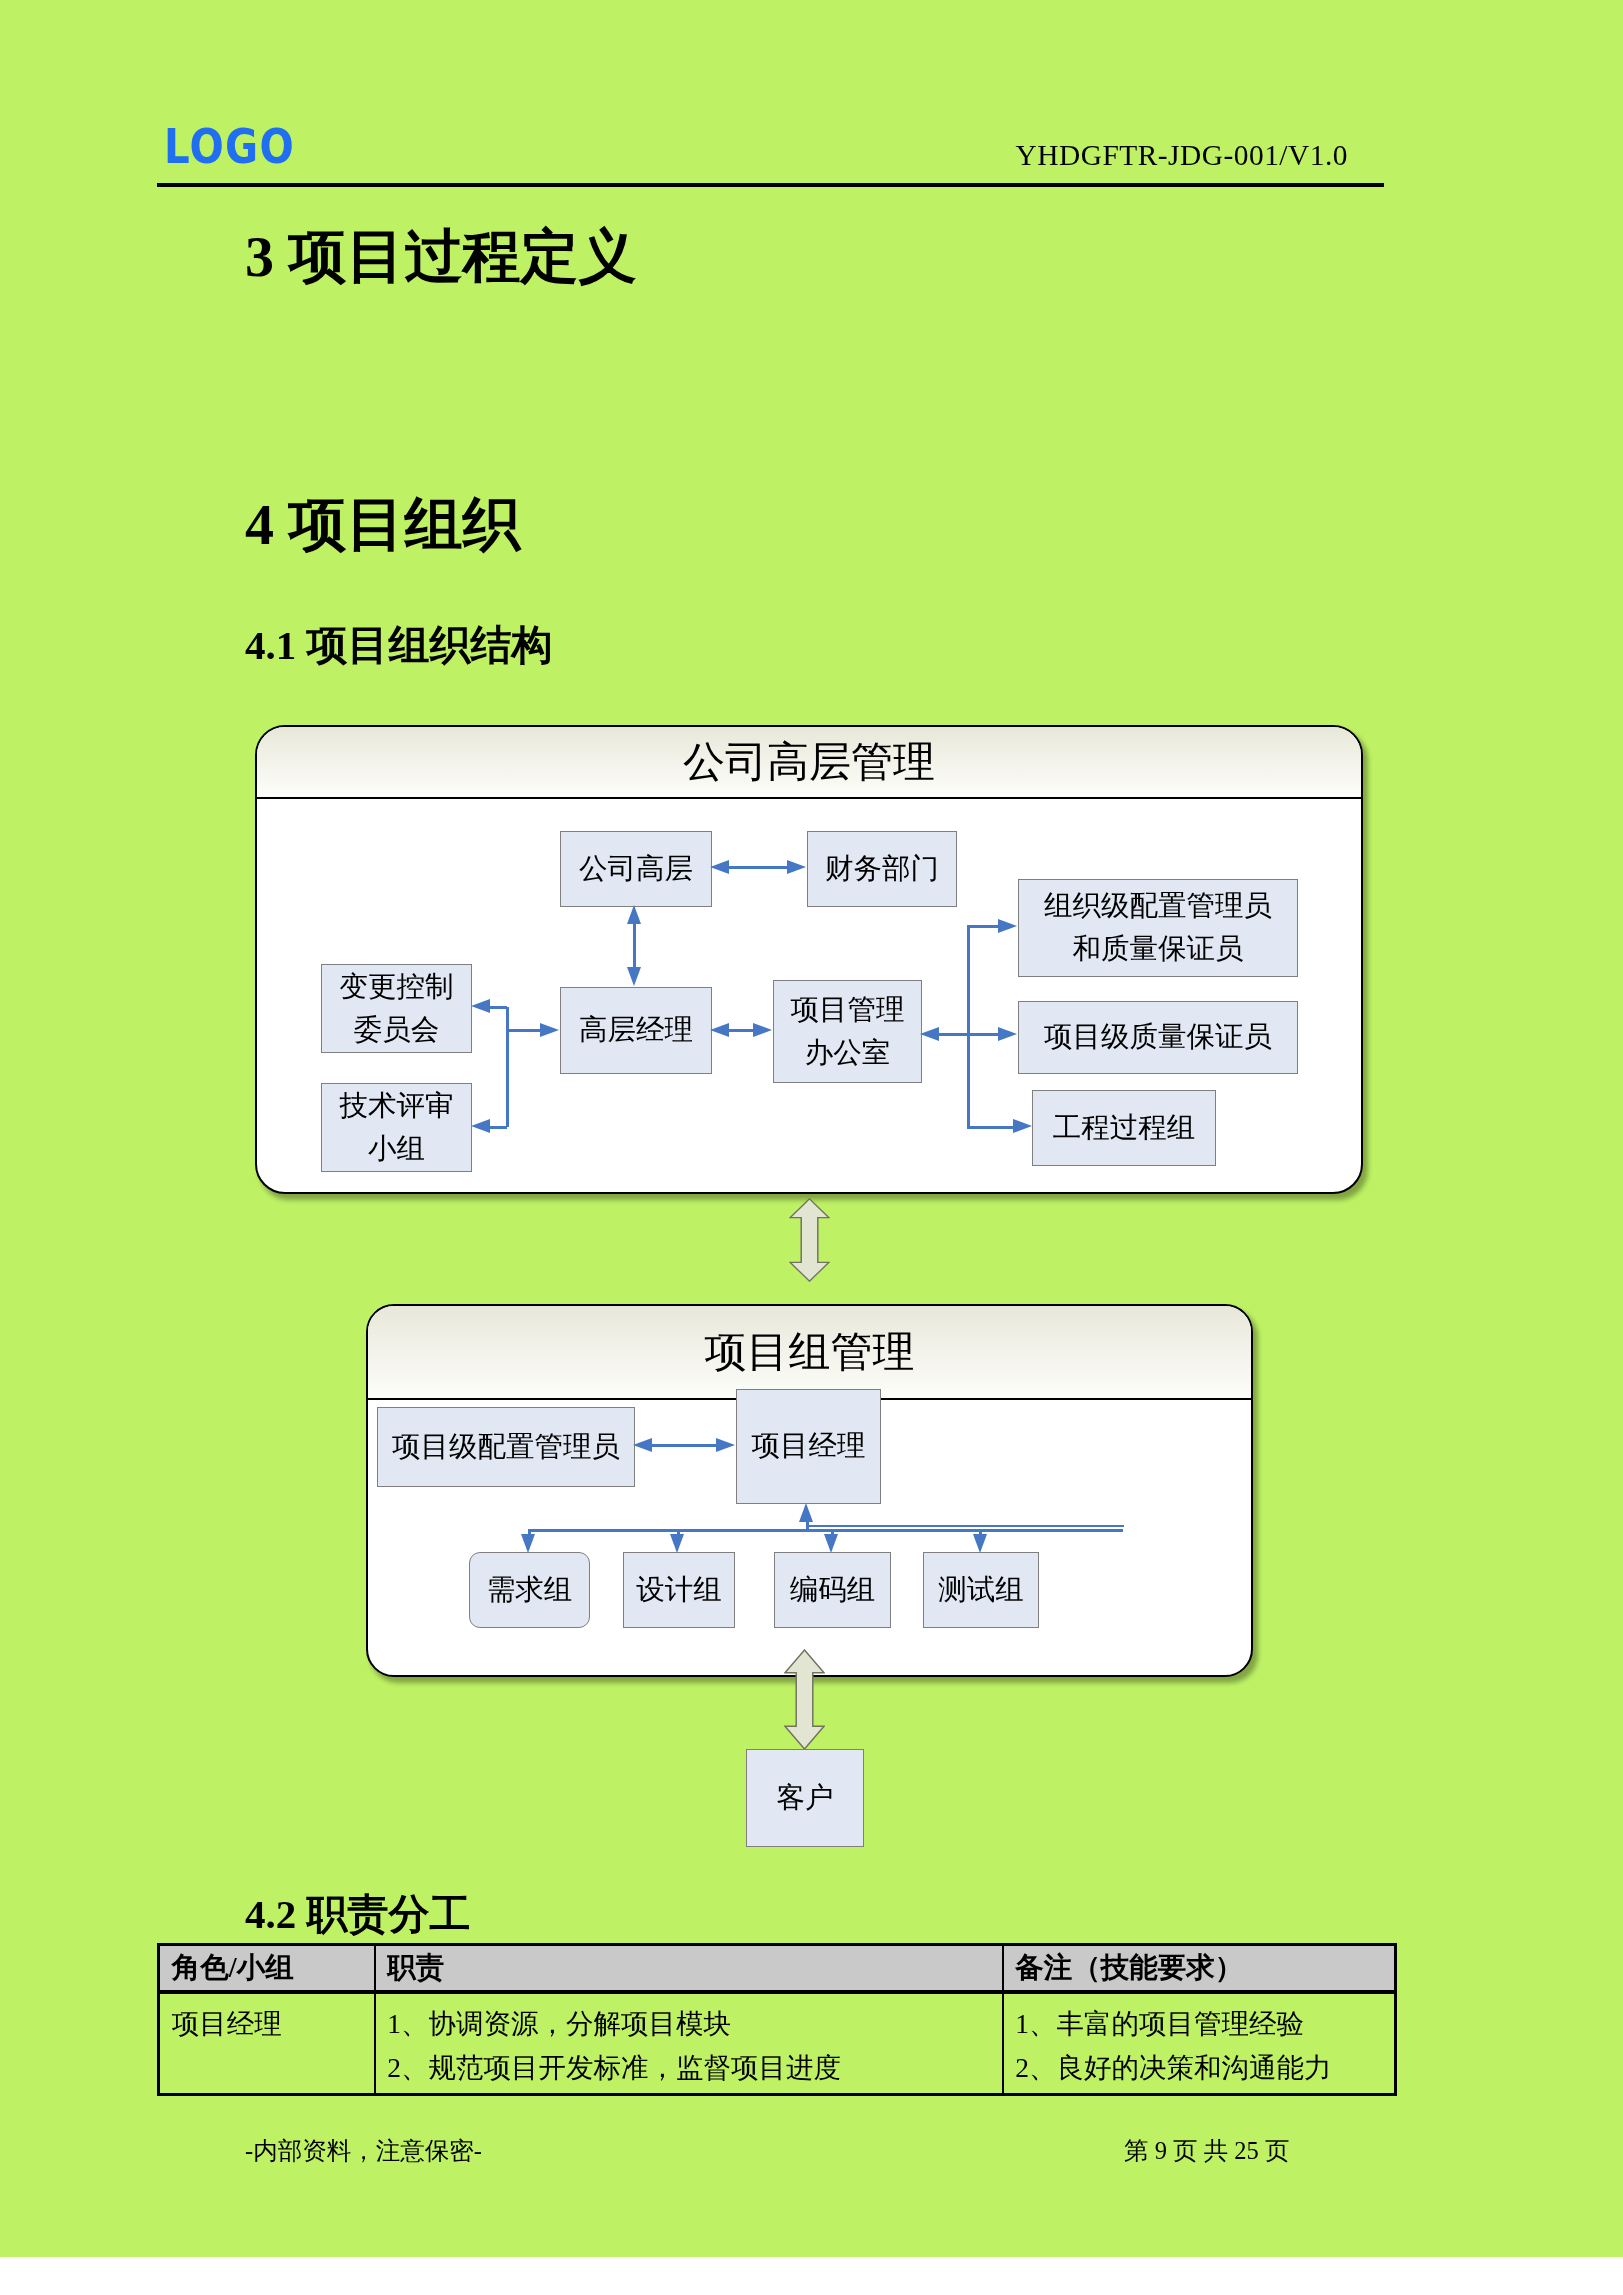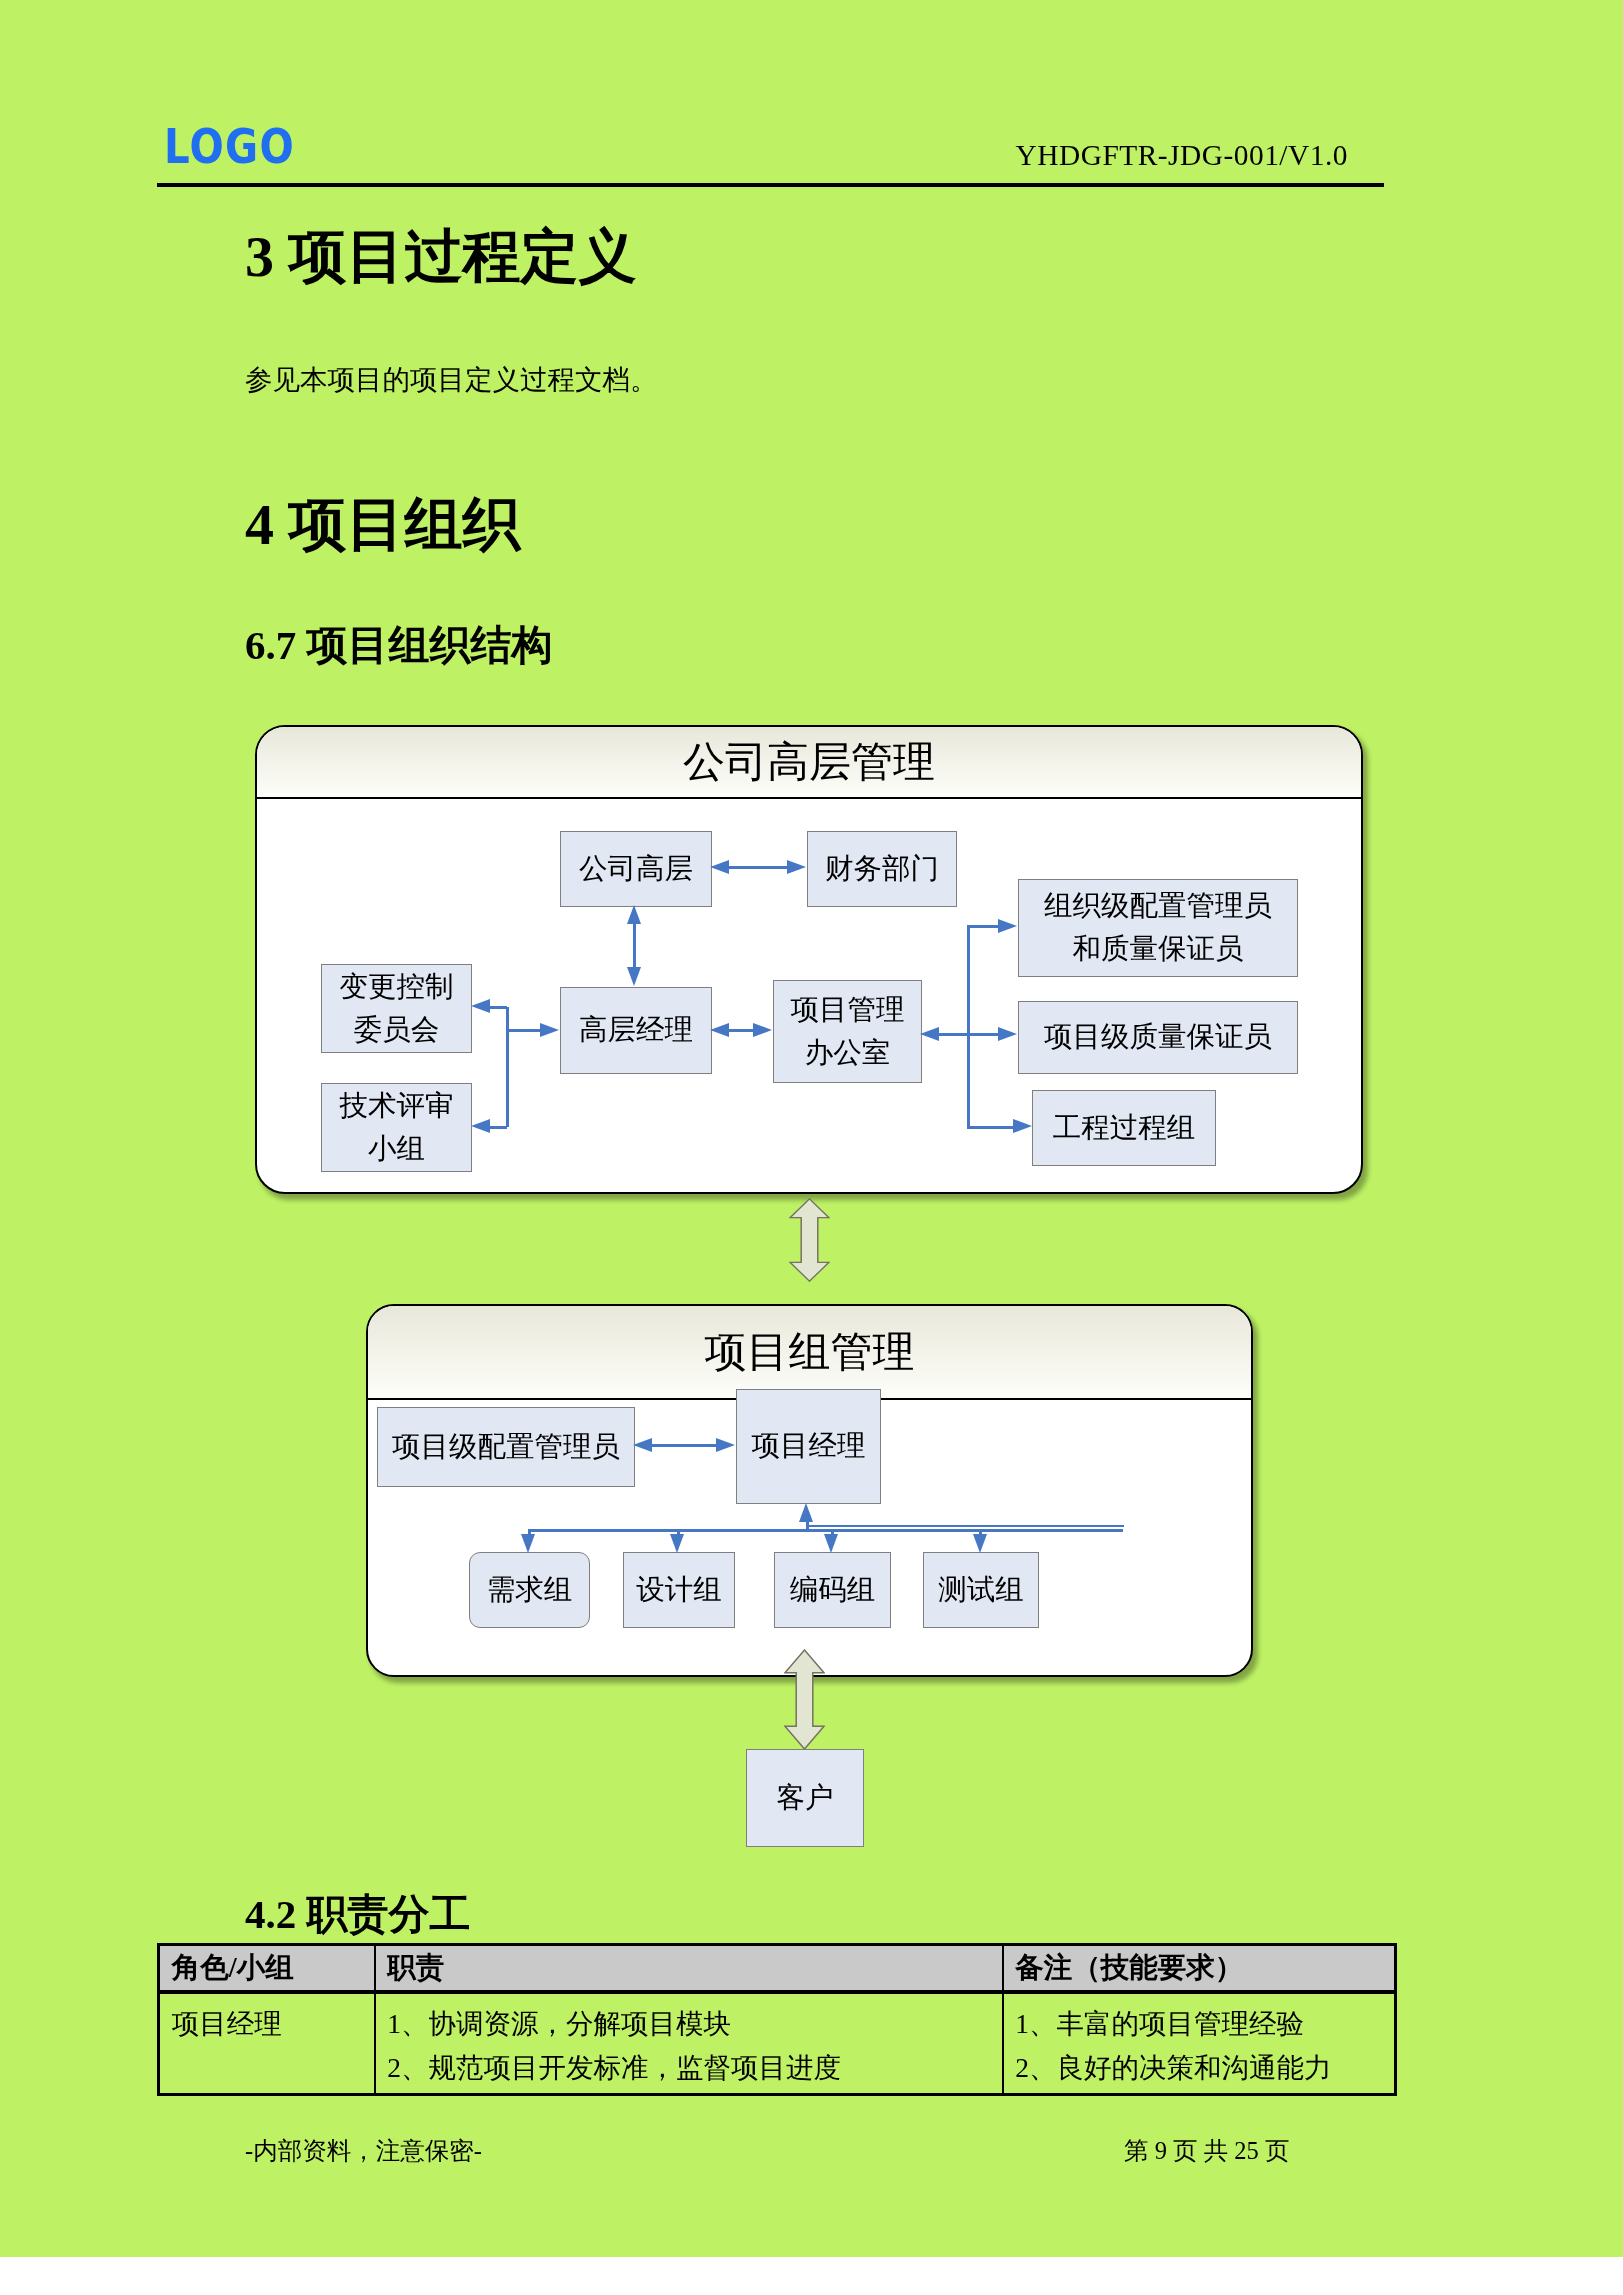--- a/index.html
+++ b/index.html
@@ -56,24 +56,23 @@
 </head>
 <body>
 
 <div class="page">
 
   <div class="logo">LOGO</div>
   <div class="doc-code">YHDGFTR-JDG-001/V1.0</div>
   <div class="header-rule"></div>
 
   <div class="h1" style="top:222px;">3 项目过程定义</div>
-  <div class="body-text" style="top:359px;">参见本项目的项目定义过程文档。</div>
 
   <div class="h1" style="top:490px;">4 项目组织</div>
-  <div class="h2" style="top:621px;">6.7 项目组织结构</div>
+  <div class="h2" style="top:621px;">4.1 项目组织结构</div>
 
   <div class="container" style="left:255px;top:725px;width:1104px;height:465px;border-radius:30px;">
     <div class="ctitle" style="height:70px;">公司高层管理</div>
   </div>
 
   <div class="obox" style="left:560px;top:831px;width:150px;height:74px;">公司高层</div>
   <div class="obox" style="left:807px;top:831px;width:148px;height:74px;">财务部门</div>
   <div class="obox" style="left:321px;top:964px;width:149px;height:87px;">变更控制
 委员会</div>
   <div class="obox" style="left:560px;top:987px;width:150px;height:85px;">高层经理</div>

